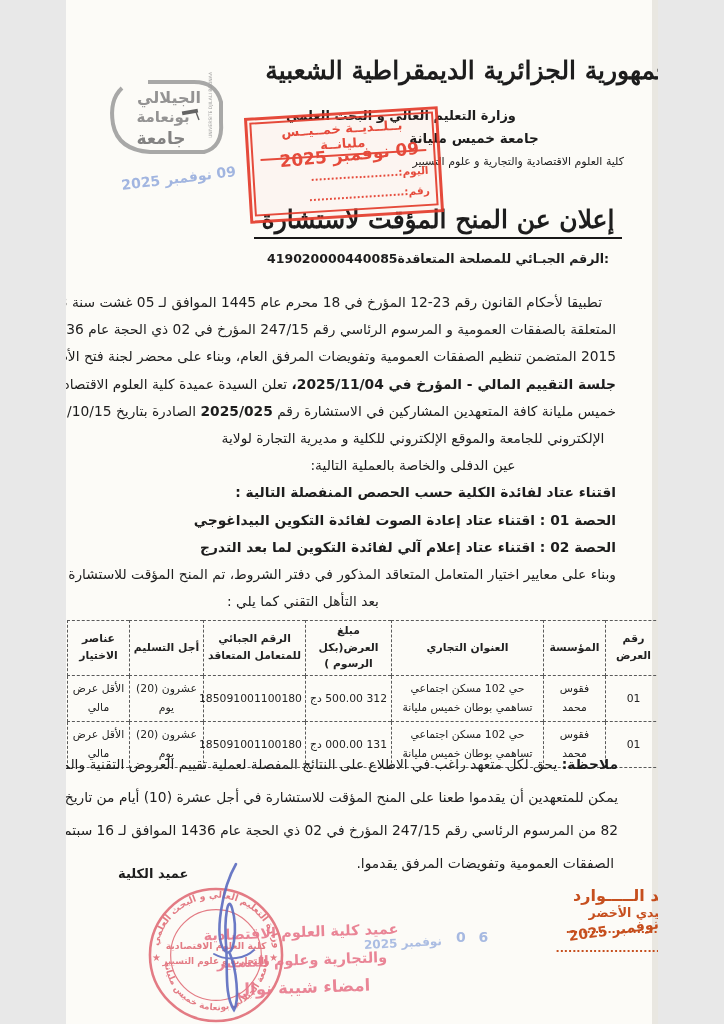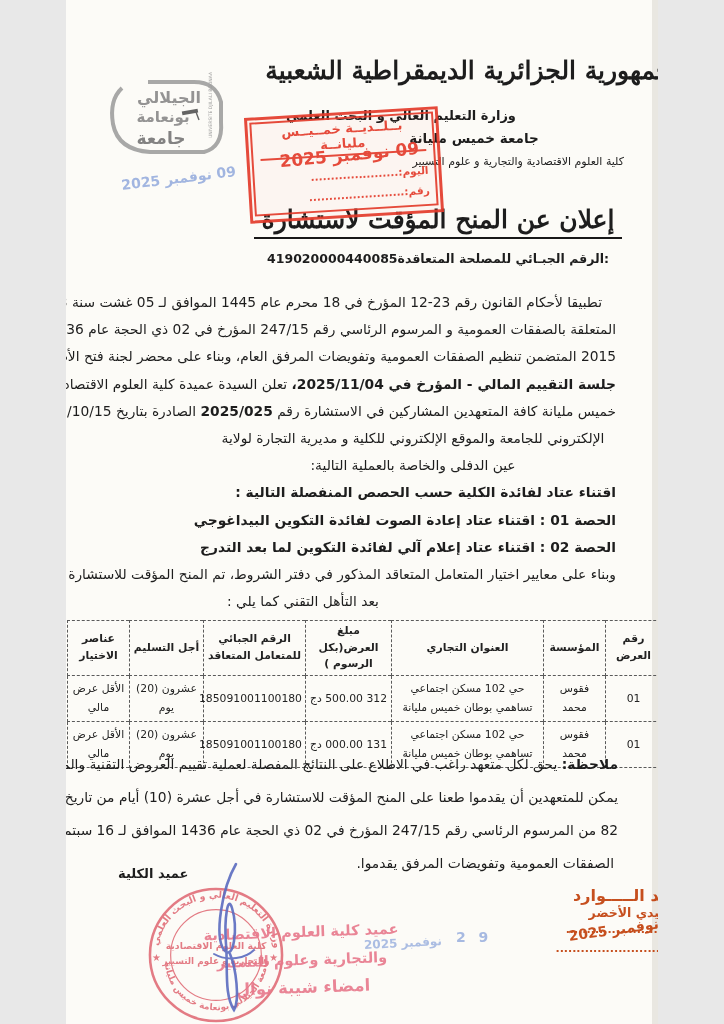--- a/index.html
+++ b/index.html
@@ -231,15 +231,15 @@
   </svg>
 
   <div class="incoming">
     <div class="t1">البريـــــد الـــــوارد</div>
     <div class="t2">بلدية سيدي الأخضر</div>
     <div class="t3">بتاريخ:......................................</div>
     <div class="t3">تحت رقم:....................................</div>
     <div class="ovr">09 نوفمبر 2025</div>
   </div>
 
-  <div class="blue-b-left blue">2 9</div>
+  <div class="blue-b-left blue">0 6</div>
   <div class="blue-b-right blue">نوفمبر 2025</div>
 </div>
 
 </body></html>

